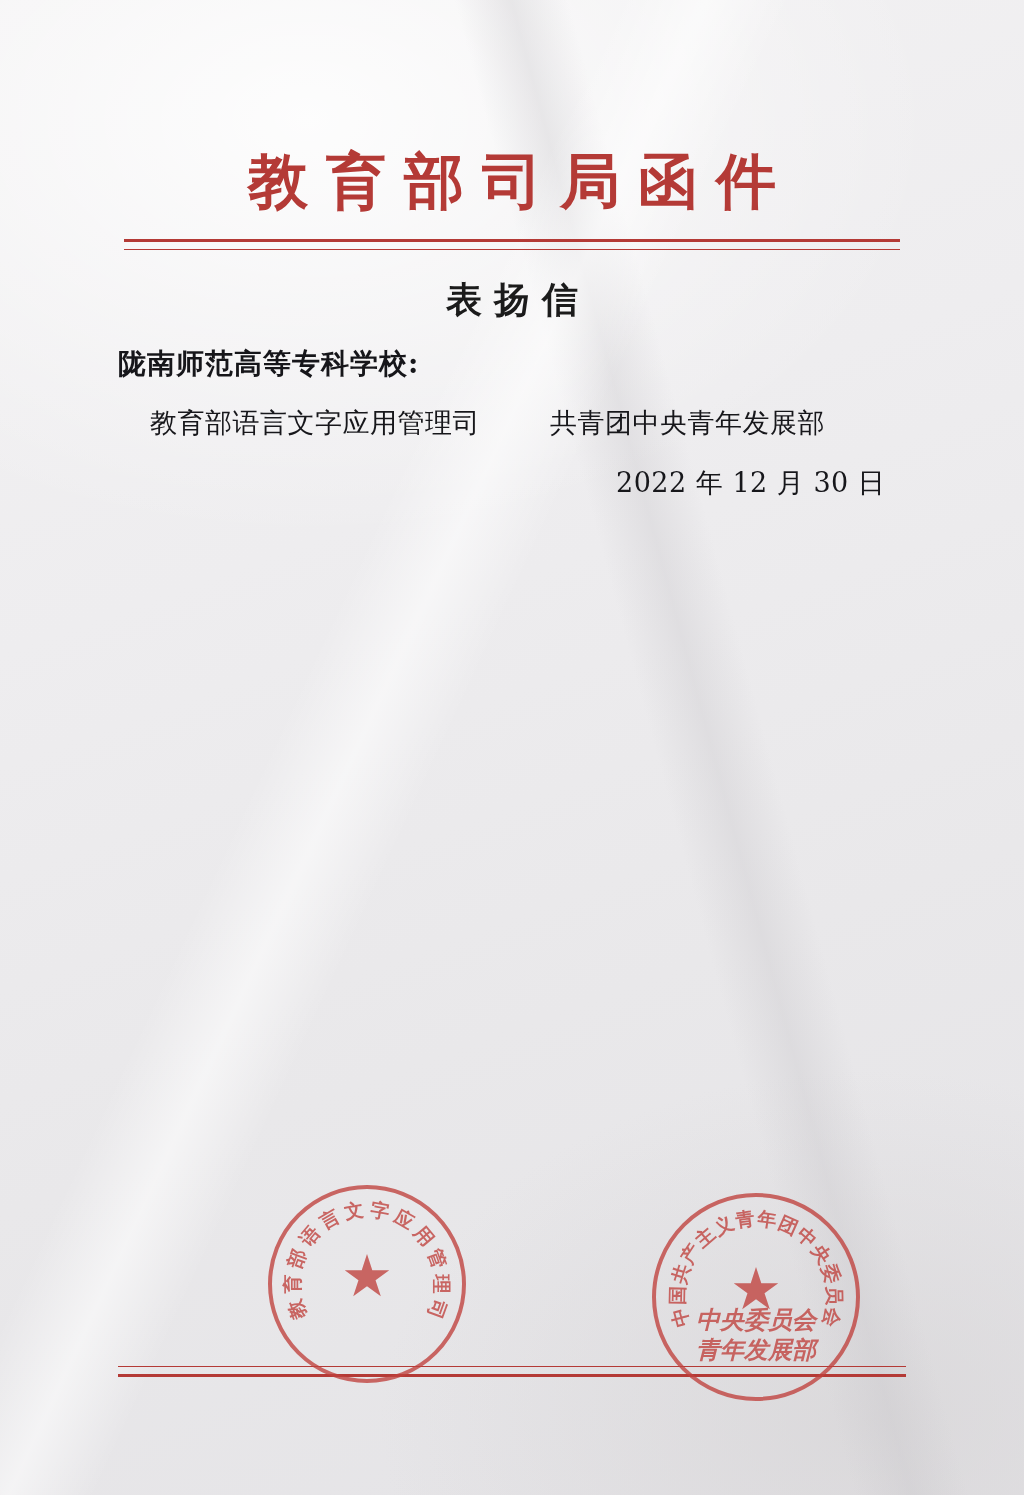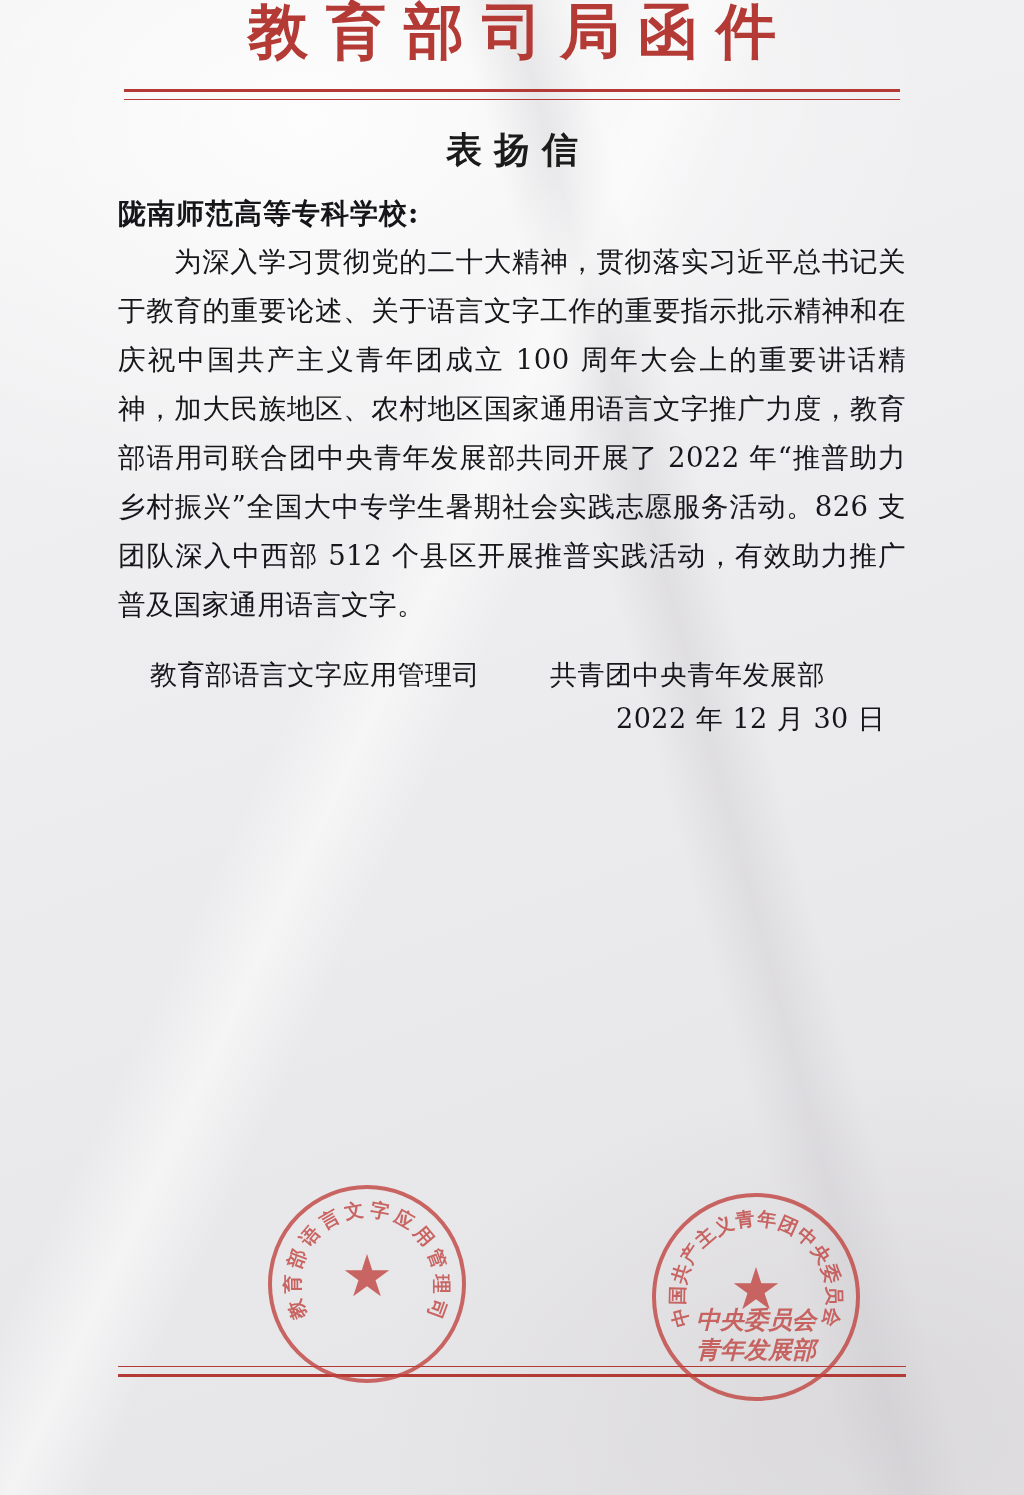--- a/index.html
+++ b/index.html
@@ -37,20 +37,21 @@
 
   #content {
     position: relative;
     z-index: 2;
     padding: 0 118px;
   }
 
   
   .doc-header {
     text-align: center;
+    padding-top: 150px;
   }
   .doc-title {
     color: #b43a36;
     font-family: "DejaVu Serif", "Liberation Serif", serif;
     font-weight: bold;
     font-size: 60px;
     letter-spacing: 18px;
     text-indent: 18px;
     line-height: 1.05;
     white-space: nowrap;
@@ -103,21 +104,21 @@
     color: #17171b;
     letter-spacing: 0.5px;
   }
   .sign-left {
     margin-left: 32px;
     width: 400px;
   }
   .sign-right {
   }
   .sign-date {
-    margin-top: 8px;
+    margin-top: 24px;
     margin-left: 498px;
     font-size: 27px;
     color: #17171b;
     letter-spacing: 0.5px;
   }
 
   
   .rule-bottom {
     position: absolute;
     left: 118px;
@@ -194,21 +195,20 @@
   <div id="content">
 
     <div class="doc-header">
       <div class="doc-title">教育部司局函件</div>
       <div class="rule-double"></div>
       <div class="doc-subtitle">表扬信</div>
     </div>
 
     <div class="recipient">陇南师范高等专科学校:</div>
 
-    <p class="para">为深入学习贯彻党的二十大精神，贯彻落实习近平总书记关于教育的重要论述、关于语言文字工作的重要指示批示精神和在庆祝中国共产主义青年团成立 100 周年大会上的重要讲话精神，加大民族地区、农村地区国家通用语言文字推广力度，教育部语用司联合团中央青年发展部共同开展了 2022 年“推普助力乡村振兴”全国大中专学生暑期社会实践志愿服务活动。826 支团队深入中西部 512 个县区开展推普实践活动，有效助力推广普及国家通用语言文字。</p>
 
 
 
     <div class="sign-block">
       <div class="sign-line">
         <span class="sign-left">教育部语言文字应用管理司</span>
         <span class="sign-right">共青团中央青年发展部</span>
       </div>
       <div class="sign-date">2022 年 12 月 30 日</div>
     </div>

